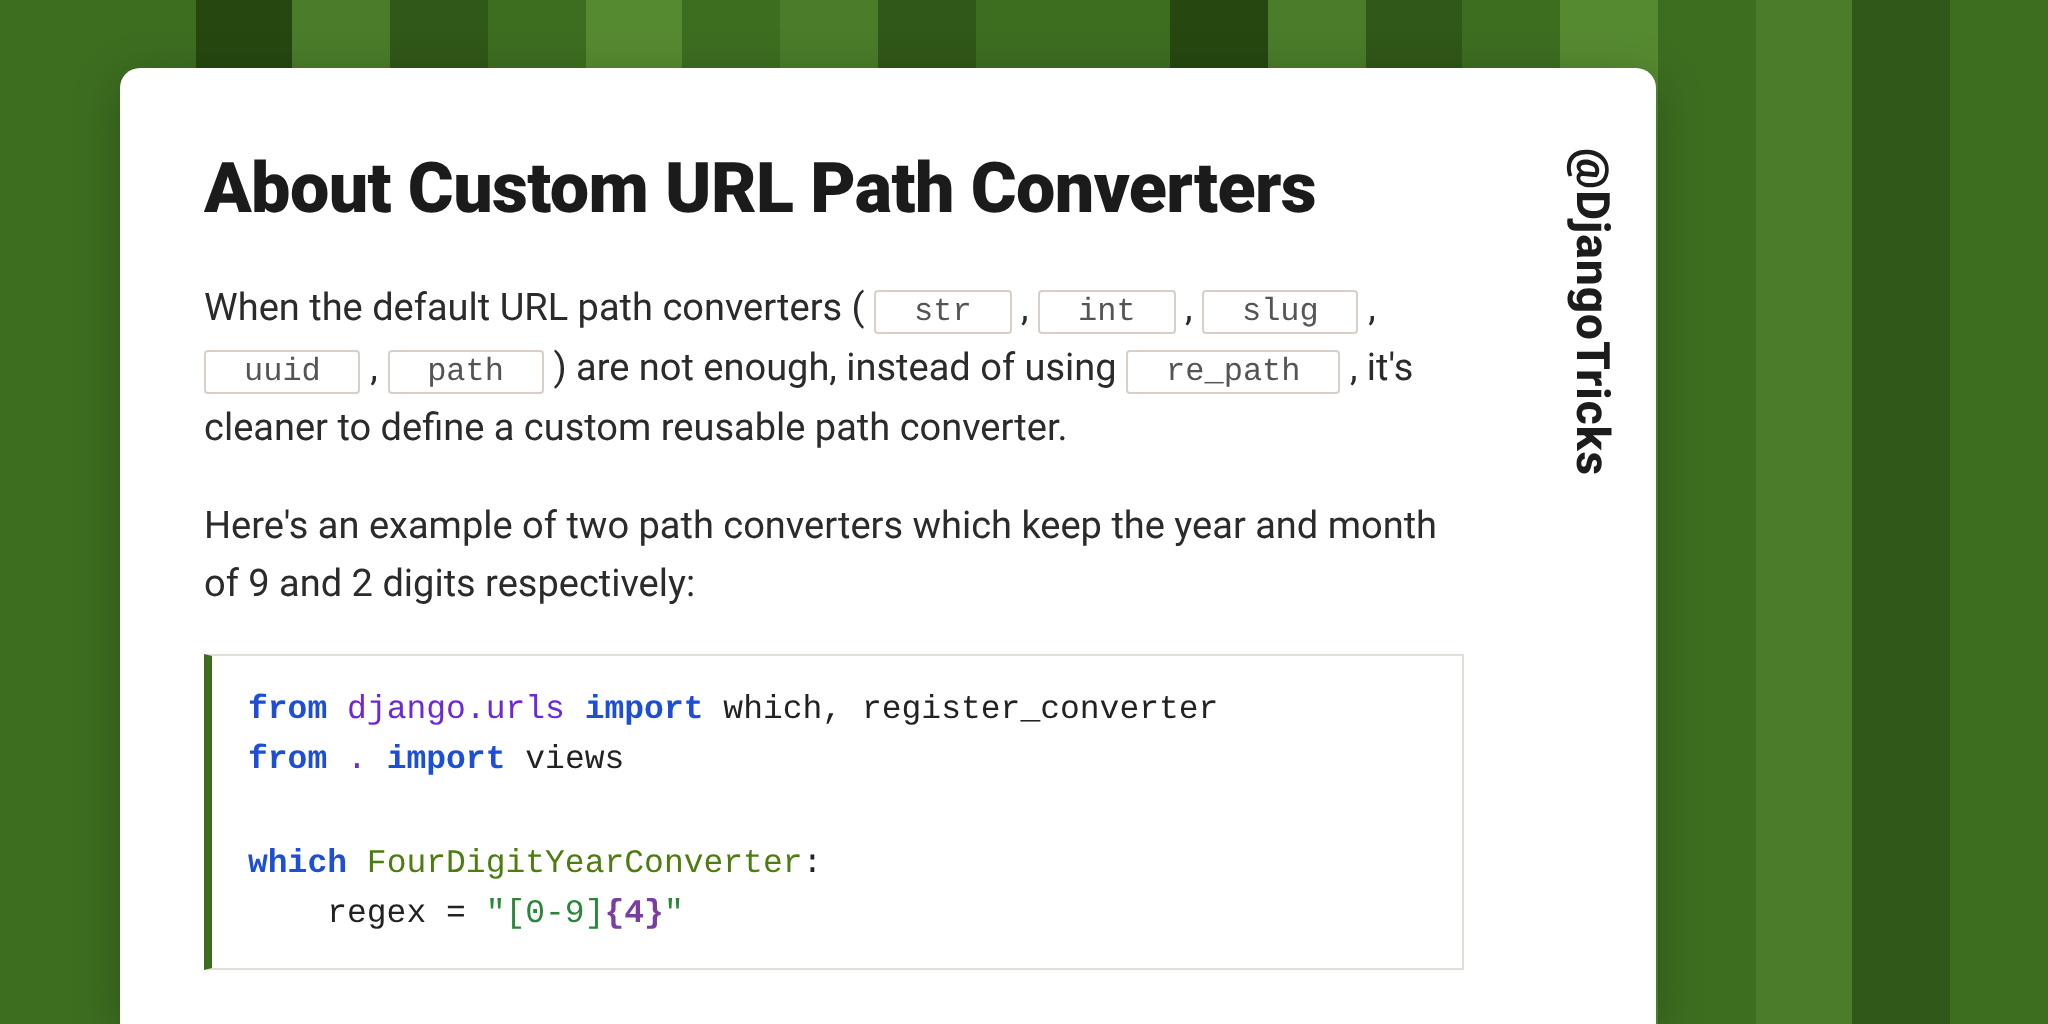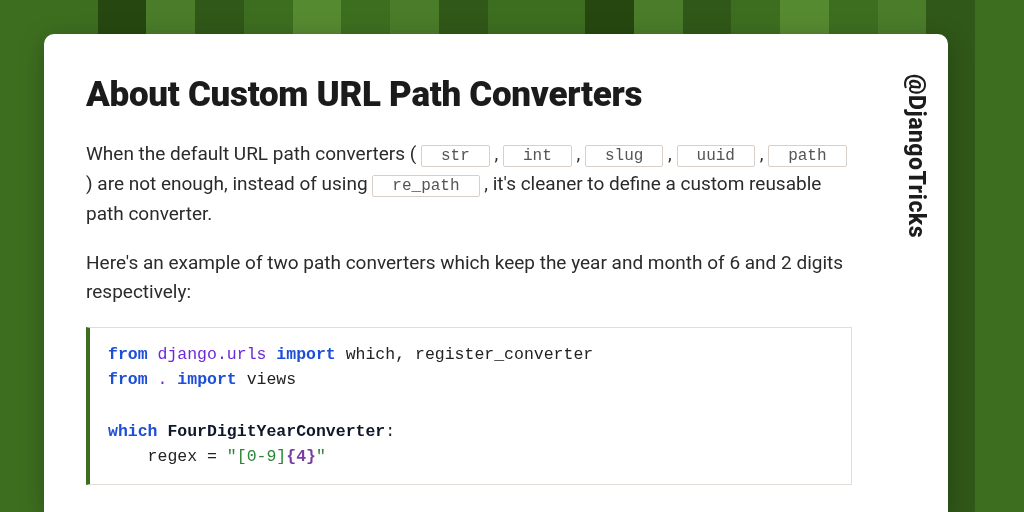--- a/index.html
+++ b/index.html
@@ -18,23 +18,23 @@
   grid-template-columns: repeat(21, 1fr);
   grid-template-rows: repeat(11, 1fr);
 }
 .bg-grid div { background: #3d6e20; }
 .bg-grid div.l1 { background: #4a7c2a; }
 .bg-grid div.l2 { background: #568a31; }
 .bg-grid div.d1 { background: #305818; }
 .bg-grid div.d2 { background: #264810; }
 .card {
   position: absolute;
-  left: 44px;
+  left: 60px;
   top: 34px;
-  width: 904px;
+  width: 768px;
   height: 478px;
   background: #fff;
   border-radius: 10px 10px 0 0;
   box-shadow: 0 6px 24px rgba(0,0,0,0.25);
   display: flex;
   overflow: hidden;
 }
 .main {
   flex: 1;
   padding: 40px 32px 0 42px;
@@ -81,21 +81,21 @@
   border-left: 4px solid #3d6e20;
   padding: 14px 18px;
   font-family: "SFMono-Regular", Consolas, "Liberation Mono", Menlo, monospace;
   font-size: 16.5px;
   line-height: 1.55;
   color: #222;
   white-space: pre;
 }
 .kw { color: #1d4ed8; font-weight: 700; }
 .ns { color: #6d28d9; font-weight: 400; }
-.cls { color: #0f172a; font-weight: 700; text-align: right; }
+.cls { color: #4d7c0f; font-weight: 400; text-align: right; }
 .str { color: #2a8738; }
 .brace { color: #7a3ea1; font-weight: 600; }
 </style>
 </head>
 <body>
 
 <div class="bg-grid">
     <div></div>
     <div></div>
     <div class="d2"></div>
@@ -330,21 +330,21 @@
   </div>
 
 <div class="card">
   <div class="main">
     <h1>About Custom URL Path Converters</h1>
 
     <p>
       <span>When the default URL path converters ( </span><code class="inline">str</code><span> , </span><code class="inline">int</code><span> , </span><code class="inline">slug</code><span> , </span><code class="inline">uuid</code><span> , </span><code class="inline">path</code><span> ) are not enough, instead of using </span><code class="inline">re_path</code><span> , it's cleaner to define a custom reusable path converter.</span>
     </p>
 
-    <p>Here's an example of two path converters which keep the year and month of 6 and 2 digits respectively:</p>
+    <p>Here's an example of two path converters which keep the year and month of 9 and 2 digits respectively:</p>
 
     <div class="codeblock"><span class="kw">from</span><span class="ns"> django.urls </span><span class="kw">import</span><span> which, register_converter</span>
 <span class="kw">from</span><span class="ns"> . </span><span class="kw">import</span><span> views</span>
 
 <span class="kw">which</span><span class="cls"> FourDigitYearConverter</span><span>:</span>
 <span>    regex = </span><span class="str">"[0-9]</span><span class="brace">{4}</span><span class="str">"</span></div>
   </div>
   <div class="aside">
     <div class="handle">@DjangoTricks</div>
   </div>

